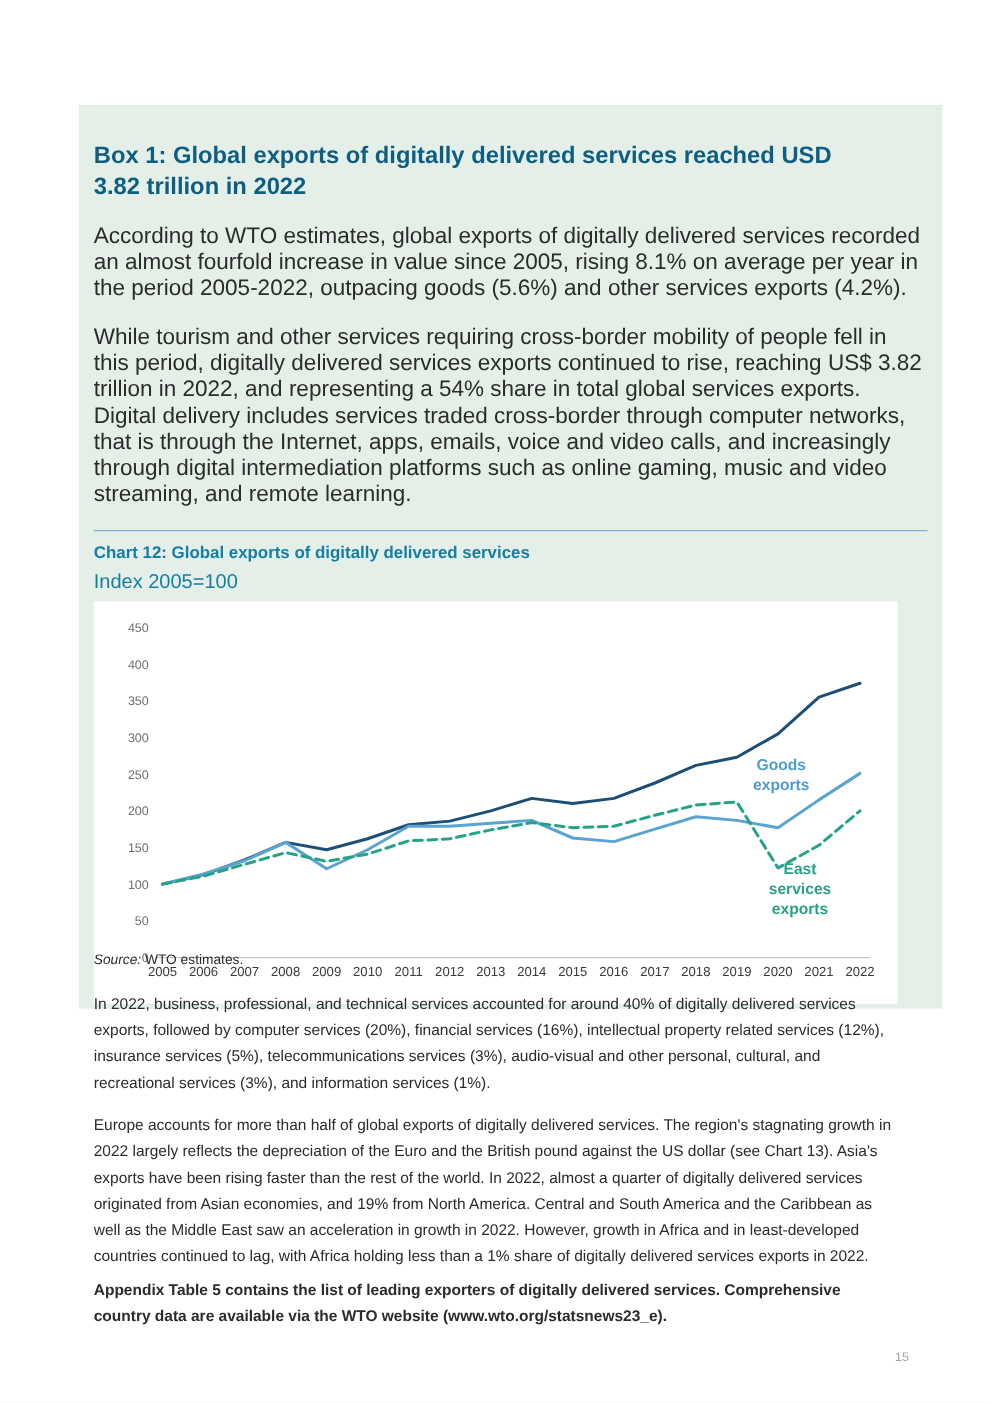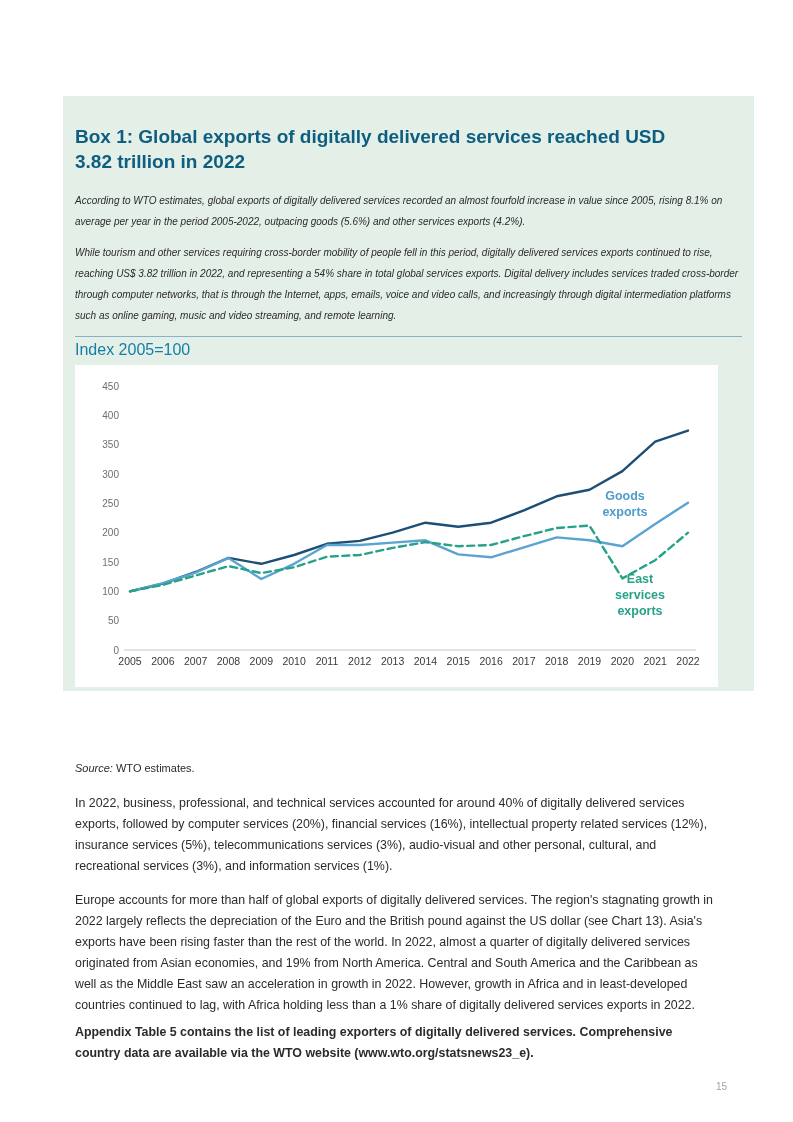--- a/index.html
+++ b/index.html
@@ -1,22 +1,22 @@
 <!DOCTYPE html>
 <html><head>
 <meta charset="utf-8">
 <style>
   html,body{margin:0;padding:0;background:#ffffff;}
   .page{position:relative;width:793px;height:1122px;background:#ffffff;
         font-family:"Liberation Sans",sans-serif;color:#2b2b2b;overflow:hidden;}
 
-  .box{position:absolute;left:63px;top:96px;width:667px;background:#e4efe8;
+  .box{position:absolute;left:63px;top:84px;width:667px;background:#e4efe8;
        padding:15px 12px 4px 12px;}
   .box-title{color:#0d5e80;font-size:19px;line-height:25px;font-weight:700;max-width:632px;}
-  .body-text{font-size:10px;line-height:21px;color:#2b2b2b;font-style:italic;}
+  .body-text{font-size:18px;line-height:21px;color:#2b2b2b;}
   .mt16{margin-top:16px;}
   .mt7{margin-top:0;}
   .divider{border:none;border-top:1px solid #85b2c6;margin:10px 0 0 0;height:0;}
   .chart-title{color:#147fa6;font-size:13.5px;line-height:15px;font-weight:700;margin-top:9px;}
   .chart-subtitle{color:#147fa6;font-size:16px;line-height:12px;margin-top:7px;}
 
   .chart-panel{position:relative;margin-top:9px;background:#ffffff;width:643px;height:322px;}
   .chart-panel svg{display:block;width:642px;height:322px;}
   .ytick{font:10px "Liberation Sans",sans-serif;fill:#6e6e6e;}
   .xtick{font:10.5px "Liberation Sans",sans-serif;fill:#3a3a3a;}
@@ -40,20 +40,21 @@
 
 <div class="page">
 
   <section class="box">
     <h1 class="box-title">Box 1: Global exports of digitally delivered services reached USD 3.82 trillion in 2022</h1>
     <p class="body-text mt16">According to WTO estimates, global exports of digitally delivered services recorded an almost fourfold increase in value since 2005, rising 8.1% on average per year in the period 2005-2022, outpacing goods (5.6%) and other services exports (4.2%).</p>
     <p class="body-text mt7">While tourism and other services requiring cross-border mobility of people fell in this period, digitally delivered services exports continued to rise, reaching US$ 3.82 trillion in 2022, and representing a 54% share in total global services exports. Digital delivery includes services traded cross-border through computer networks, that is through the Internet, apps, emails, voice and video calls, and increasingly through digital intermediation platforms such as online gaming, music and video streaming, and remote learning.</p>
 
     <hr class="divider">
 
+    <h2 class="chart-title">Chart 12: Global exports of digitally delivered services</h2>
     <div class="chart-subtitle">Index 2005=100</div>
 
     <div class="chart-panel">
       <svg id="chart-svg" viewBox="0 0 642 322">
           <text x="44" y="288.5" text-anchor="end" class="ytick">0</text>
           <text x="44" y="259.16666666666663" text-anchor="end" class="ytick">50</text>
           <text x="44" y="229.83333333333334" text-anchor="end" class="ytick">100</text>
           <text x="44" y="200.5" text-anchor="end" class="ytick">150</text>
           <text x="44" y="171.16666666666669" text-anchor="end" class="ytick">200</text>
           <text x="44" y="141.83333333333334" text-anchor="end" class="ytick">250</text>

